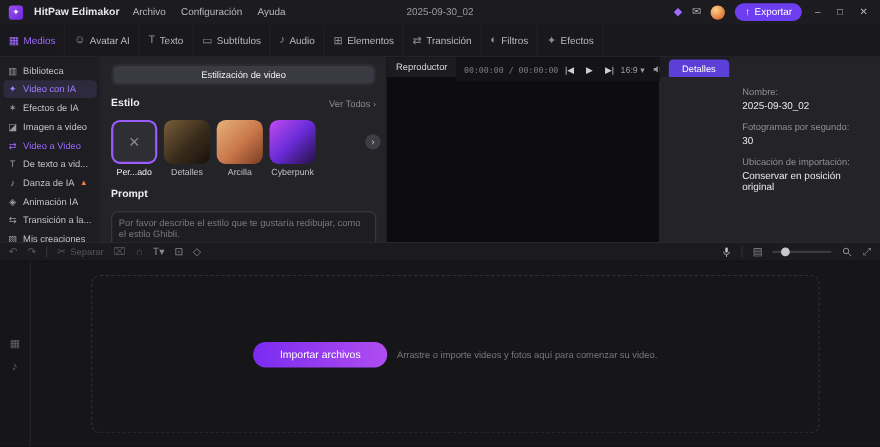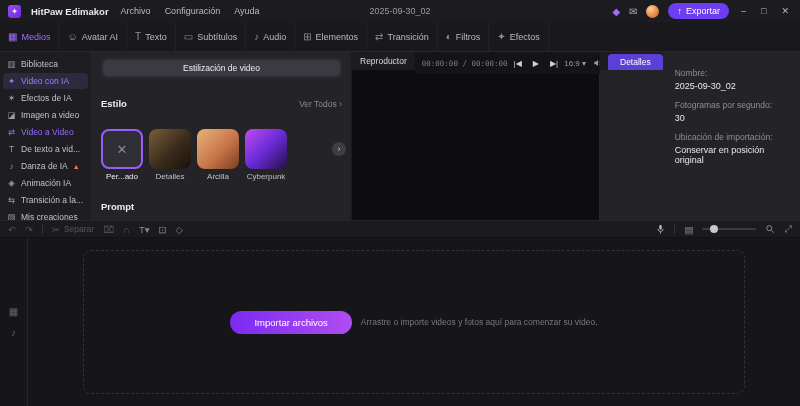--- a/index.html
+++ b/index.html
@@ -32,21 +32,21 @@
   .sidebar{width:92px;background:#1d1d22;border-right:1px solid #26262b;padding:4px 3px;display:flex;flex-direction:column;gap:1px;overflow:hidden}
   .side-item{display:flex;align-items:center;gap:5px;padding:3px 4px;border-radius:4px;color:#c2c2c8;font-size:8.5px;white-space:nowrap}
   .side-item .sic{font-size:8.5px;color:#9a9aa2;width:9px;text-align:center;flex:0 0 auto}
   .side-item.hl{background:#2e2a3e;color:#a07bff}
   .side-item.hl .sic{color:#a07bff}
   .side-item.sel{color:#9b6bff}
   .side-item.sel .sic{color:#9b6bff}
   .flame{color:#ff7a3d;font-size:7px}
 
   
-  .main{width:260px;background:#232328;border-right:1px solid #1a1a1e;padding:6px 9px 4px;display:flex;flex-direction:column;gap:20px;min-height:0}
+  .main{width:260px;background:#232328;border-right:1px solid #1a1a1e;padding:6px 9px 4px;display:flex;flex-direction:column;gap:10px;min-height:0}
   .seg{display:flex;background:#2b2b31;border-radius:6px;padding:2px;flex:0 0 auto}
   .seg-btn{flex:1;text-align:center;padding:3px 0;font-size:8.5px;color:#9a9aa0;border-radius:5px}
   .seg-btn.active{background:#3a3a42;color:#ededf0}
   .row-between{display:flex;justify-content:space-between;align-items:center}
   .sec-title{font-size:9.5px;font-weight:bold;color:#ededf0}
   .see-all{font-size:8.5px;color:#8a8a90}
   .cards{display:flex;gap:6px;position:relative;padding-right:8px}
   .card{width:42px;flex:0 0 auto}
   .thumb{width:42px;height:40px;border-radius:8px;background:#2e2e34;display:flex;align-items:center;justify-content:center;color:#8a8a90;font-size:13px}
   .card.selected .thumb{border:2px solid #9b5cff}
@@ -78,21 +78,21 @@
   .time{font-family:"DejaVu Sans Mono",monospace;font-size:7.5px;color:#7f7f86;white-space:nowrap}
   .transport{flex:1;display:flex;justify-content:center;gap:11px;color:#cfcfd4;font-size:8px}
   .pc-right{display:flex;align-items:center;gap:7px;color:#9a9aa0;font-size:8px}
 
   
   .details{width:200px;background:#232328;display:flex;flex-direction:row}
   .details-head{height:18px;background:#1c1c20;display:flex;align-items:flex-end;padding-left:8px;flex:0 0 auto}
   .dtab{background:#5b3fd6;color:#fff;font-size:8.5px;padding:3px 12px;border-radius:4px 4px 0 0}
   .details-body{padding:10px 12px}
   .dlabel{color:#8e8e95;font-size:8.5px;margin-top:9px}
-  .dlabel:first-child{margin-top:6px}
+  .dlabel:first-child{margin-top:16px}
   .dvalue{color:#e8e8ec;font-size:9px;margin-top:3px}
 
   
   .ttoolbar{height:18px;background:#1b1b1f;border-top:1px solid #26262b;border-bottom:1px solid #121215;display:flex;align-items:center;padding:0 8px;gap:9px;flex:0 0 auto}
   .tt-ic{font-size:9.5px;color:#8a8a90}
   .tt-ic.dis{color:#55555c}
   .tt-label{font-size:8.5px;color:#55555c;margin-left:-5px}
   .vsep{width:1px;height:10px;background:#33333a}
   .tt-right{margin-left:auto;display:flex;align-items:center;gap:9px}
   .zslider{width:54px;height:2px;background:#3a3a40;border-radius:1px;position:relative}

